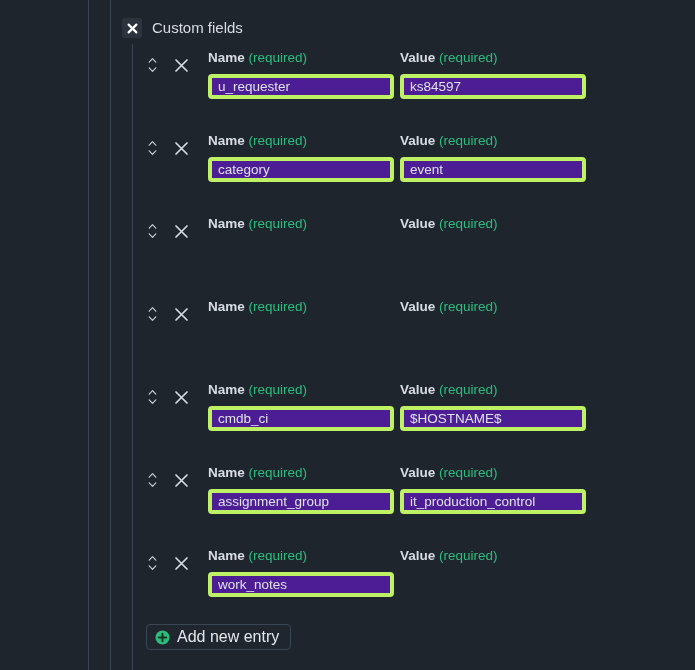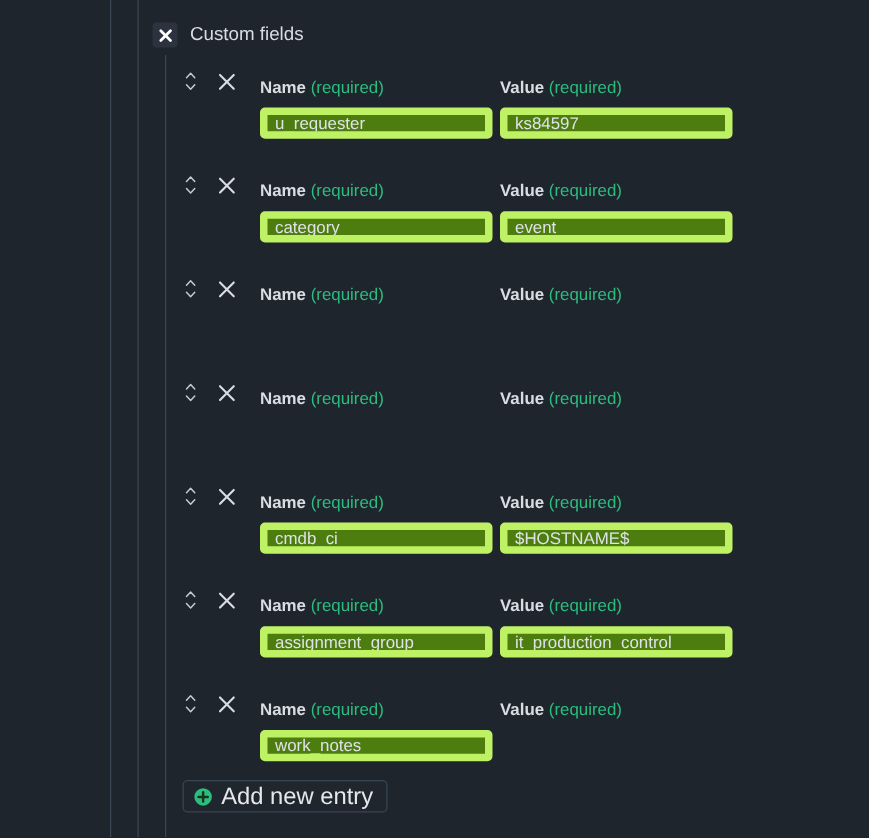--- a/index.html
+++ b/index.html
@@ -111,43 +111,43 @@
     display: flex;
     align-items: center;
     justify-content: center;
     cursor: pointer;
   }
   .del-btn svg { display: block; }
 
   
   .field {
     position: absolute;
-    top: 18px;
+    top: 6px;
   }
   .field-name  { left: 75px;  width: 186px; }
   .field-value { left: 267px; width: 186px; }
 
   .field-label {
     font-size: 13.5px;
     color: #d8dde4;
     font-weight: bold;
     white-space: nowrap;
     line-height: 16px;
     margin-bottom: 8px;
   }
   .field-label .req {
     color: #2bbd7e;
     font-weight: normal;
   }
 
   .text-input {
     width: 100%;
     height: 25px;
-    background: #4d7c0f;
-    border: 6px solid #bef264;
+    background: #4c1d95;
+    border: 4px solid #bef264;
     border-radius: 4px;
     color: #dfe3e8;
     font-family: "Liberation Sans", sans-serif;
     font-size: 13.5px;
     padding: 0 6px;
     outline: none;
     display: block;
   }
   .text-input.focused {
     border-color: #3d4756;
@@ -161,21 +161,21 @@
     top: 624px;
     height: 26px;
     display: inline-flex;
     align-items: center;
     gap: 7px;
     padding: 0 11px 0 8px;
     background: #20262e;
     border: 1px solid #3a4654;
     border-radius: 4px;
     color: #e4e8ed;
-    font-size: 19px;
+    font-size: 16px;
     font-family: "Liberation Sans", sans-serif;
     cursor: pointer;
     white-space: nowrap;
   }
   .plus-icon { display: block; flex: 0 0 auto; }
   .add-btn-label { line-height: 1; }
 </style>
 </head>
 <body>
 

